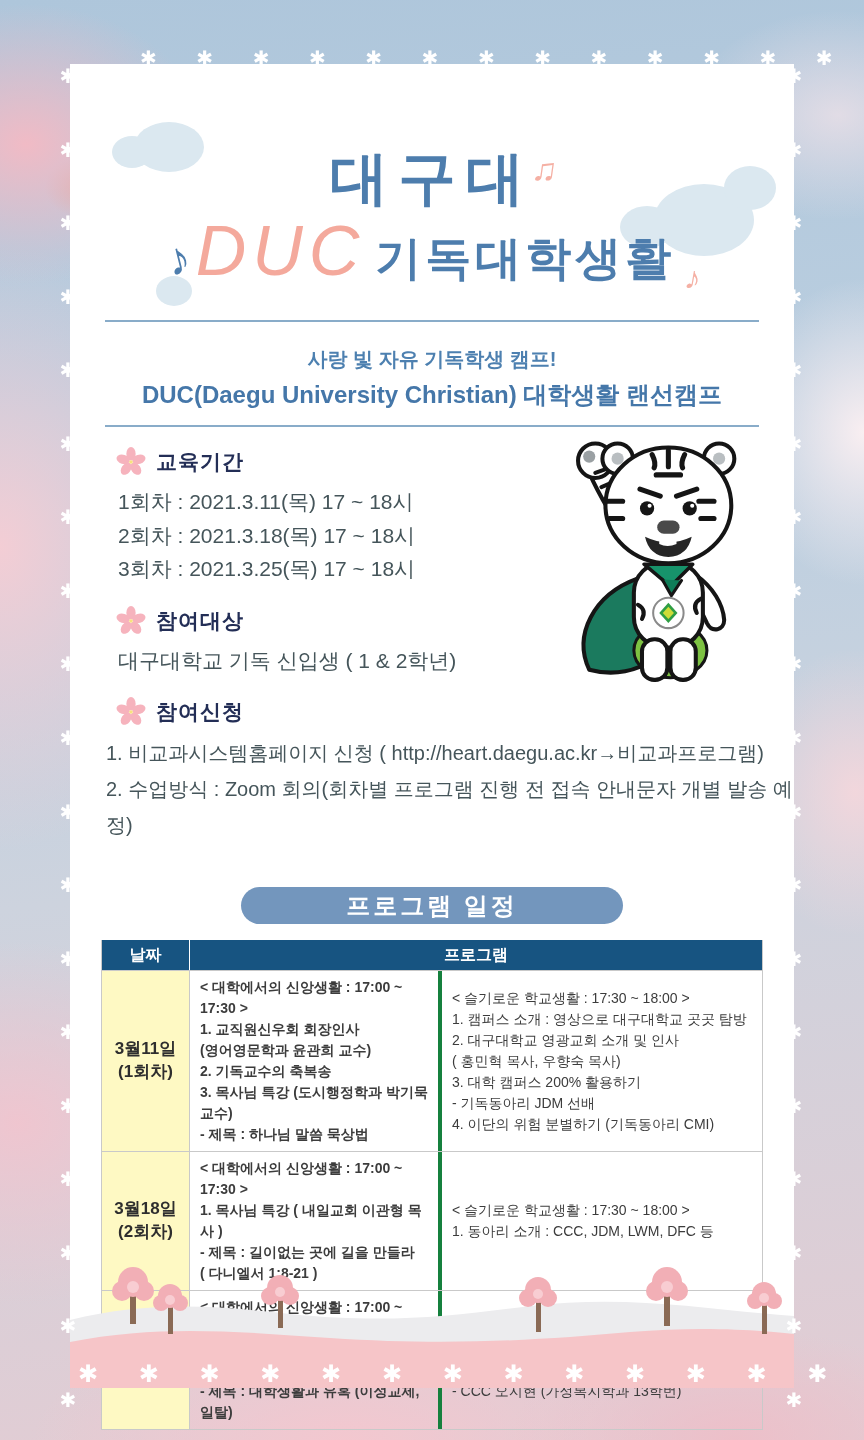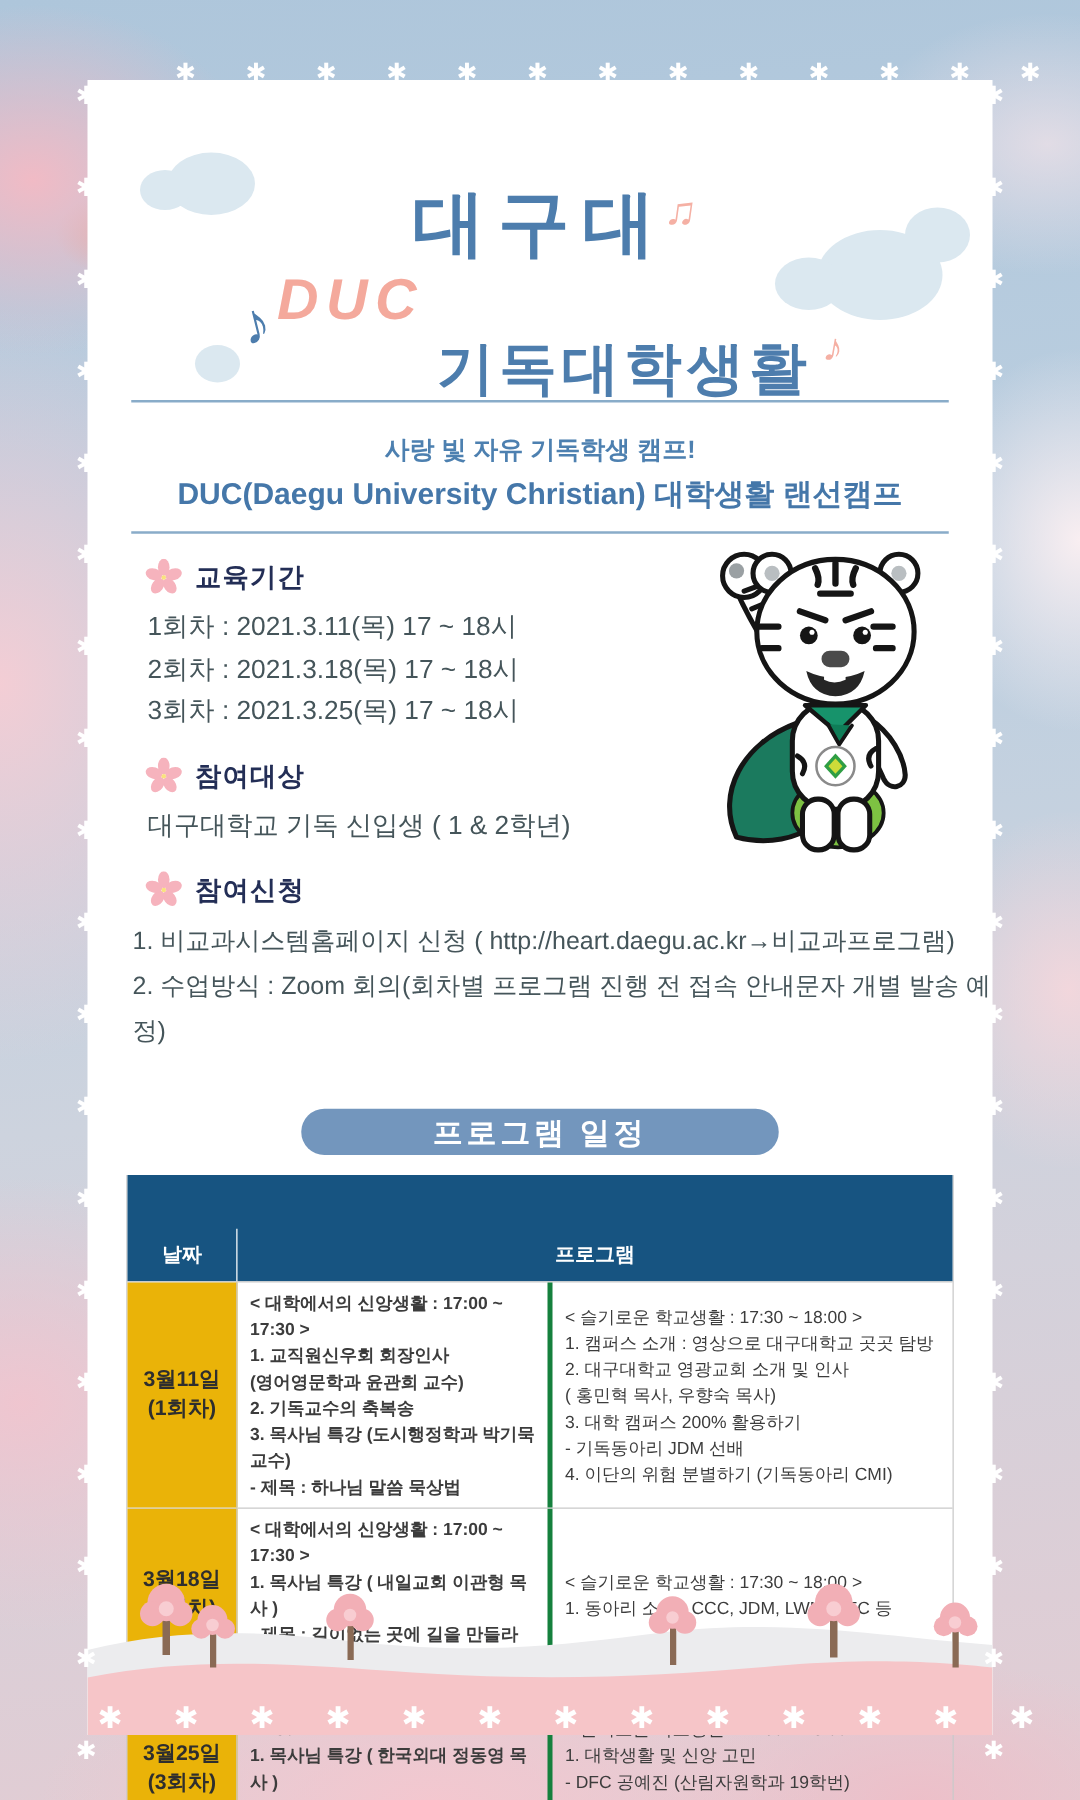--- a/index.html
+++ b/index.html
@@ -28,41 +28,41 @@
   .c1::before{left:-22px;top:14px;width:40px;height:32px;}
   .c2{left:584px;top:120px;width:100px;height:72px;}
   .c2::before{left:-34px;top:22px;width:54px;height:42px;}
   .c2::after{left:70px;top:-18px;width:52px;height:44px;}
   .c3{left:86px;top:212px;width:36px;height:30px;}
   .header-art{position:relative;height:250px;}
   .title1{padding-top:76px;text-align:center;font-size:58px;font-weight:bold;color:#4d7dad;letter-spacing:10px;position:relative;z-index:3;}
   .note-a{position:absolute;left:462px;top:86px;font-size:34px;color:#f5b0a4;transform:rotate(8deg);z-index:3;}
   .title2{margin-top:-2px;display:flex;justify-content:center;align-items:flex-start;gap:10px;position:relative;z-index:3;}
   .note-b{font-size:46px;color:#4d7dad;transform:rotate(-14deg) translateY(16px);}
-  .duc{font-size:46px;font-weight:bold;font-style:italic;color:#f4a99c;letter-spacing:6px;line-height:1;}
-  .title2-kr{font-size:46px;font-weight:bold;color:#4d7dad;letter-spacing:4px;transform:translateY(12px);margin-top:36px;}
+  .duc{font-size:70px;font-weight:normal;font-style:italic;color:#f4a99c;letter-spacing:6px;line-height:1;}
+  .title2-kr{font-size:46px;font-weight:bold;color:#4d7dad;letter-spacing:4px;transform:translateY(12px);}
   .note-c{font-size:32px;color:#f5b0a4;transform:translateY(44px) rotate(10deg);}
   .divider{width:654px;border:none;border-top:2px solid #89acc9;margin:6px auto 0;}
   .divider2{margin-top:14px;}
   .sub1{margin-top:24px;text-align:center;font-size:20px;font-weight:bold;color:#4d80b0;}
   .sub2{margin-top:6px;text-align:center;font-size:24px;font-weight:bold;color:#4577a9;}
   .section{margin:20px 0 0 46px;position:relative;z-index:3;}
   .sec-head{display:flex;align-items:center;gap:10px;}
   .sec-head span{font-size:21px;font-weight:bold;color:#232e56;letter-spacing:1px;}
   .sec-body{margin:8px 0 0 2px;font-size:21px;color:#45555a;line-height:1.6;white-space:pre-line;}
   .apply-body{margin-left:-10px;font-size:20px;line-height:1.8;}
   .mascot{position:absolute;left:446px;top:350px;width:254px;height:274px;z-index:2;}
   .pill{margin:44px auto 0;width:382px;height:37px;border-radius:22px;background:#7396bd;color:#fff;
         display:flex;align-items:center;justify-content:center;font-size:24px;font-weight:bold;letter-spacing:3px;}
   .table{margin:16px auto 0;width:660px;border:1px solid #c9c9c9;border-top:none;}
   .thead{display:grid;grid-template-columns:88px 1fr;background:#175481;color:#fff;font-size:16px;font-weight:bold;}
-  .thead > div{display:flex;align-items:center;justify-content:center;height:42px;margin-top:43px;}
+  .thead > div{display:flex;align-items:center;justify-content:center;height:30px;}
   .th-date{border-right:1px solid #fff;}
   .trow{display:grid;grid-template-columns:88px 252px 1fr;border-top:1px solid #c9c9c9;}
-  .cell-date{background:#eab308;border-right:1px solid #c9c9c9;display:flex;align-items:center;justify-content:center;
+  .cell-date{background:#fef9c3;border-right:1px solid #c9c9c9;display:flex;align-items:center;justify-content:center;
              font-size:17px;font-weight:bold;color:#2e2e2e;text-align:center;line-height:1.35;white-space:pre-line;}
   .cell-prog{padding:6px 6px 6px 10px;font-size:14px;color:#3c3c3c;line-height:1.5;white-space:pre-line;
              display:flex;align-items:center;}
   .cell-faith{border-right:4px solid #15803d;font-weight:bold;}
   .r0{min-height:166px;} .r1{min-height:92px;} .r2{min-height:92px;}
   .landscape{position:absolute;left:0;bottom:0;width:724px;height:130px;z-index:1;}
   .blossom{flex:0 0 auto;}
 </style>
 </head>
 <body>

